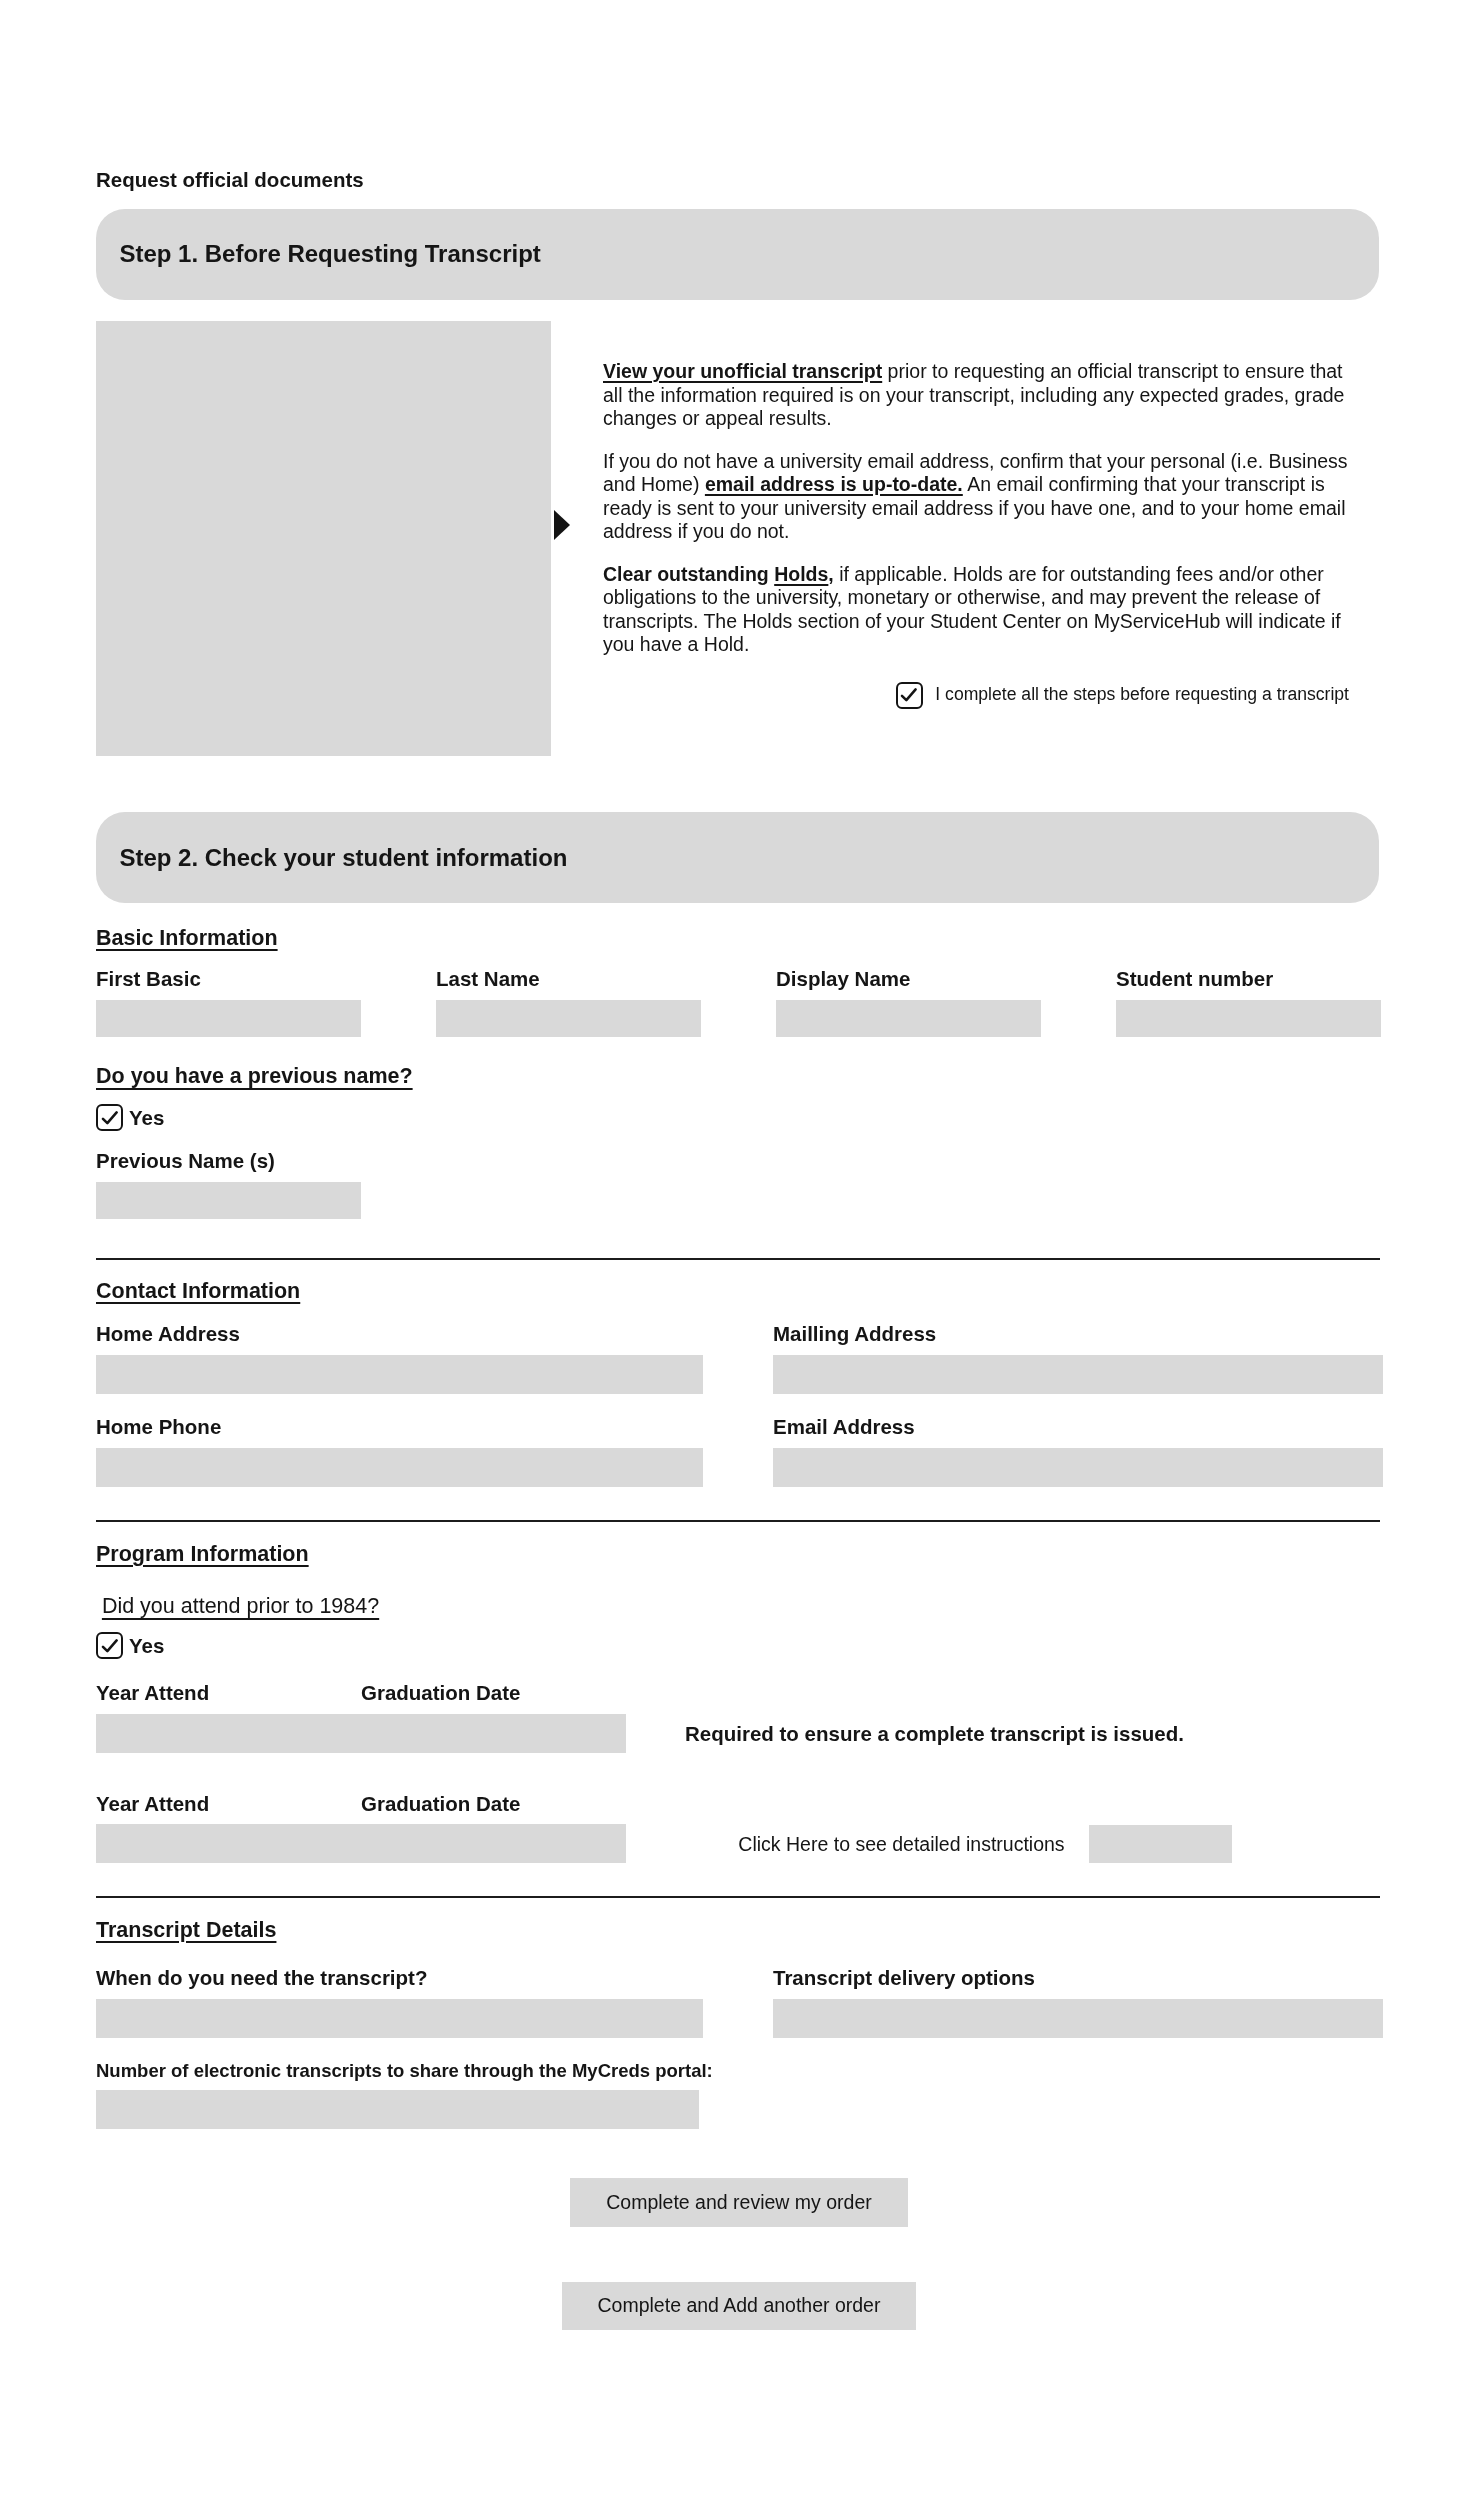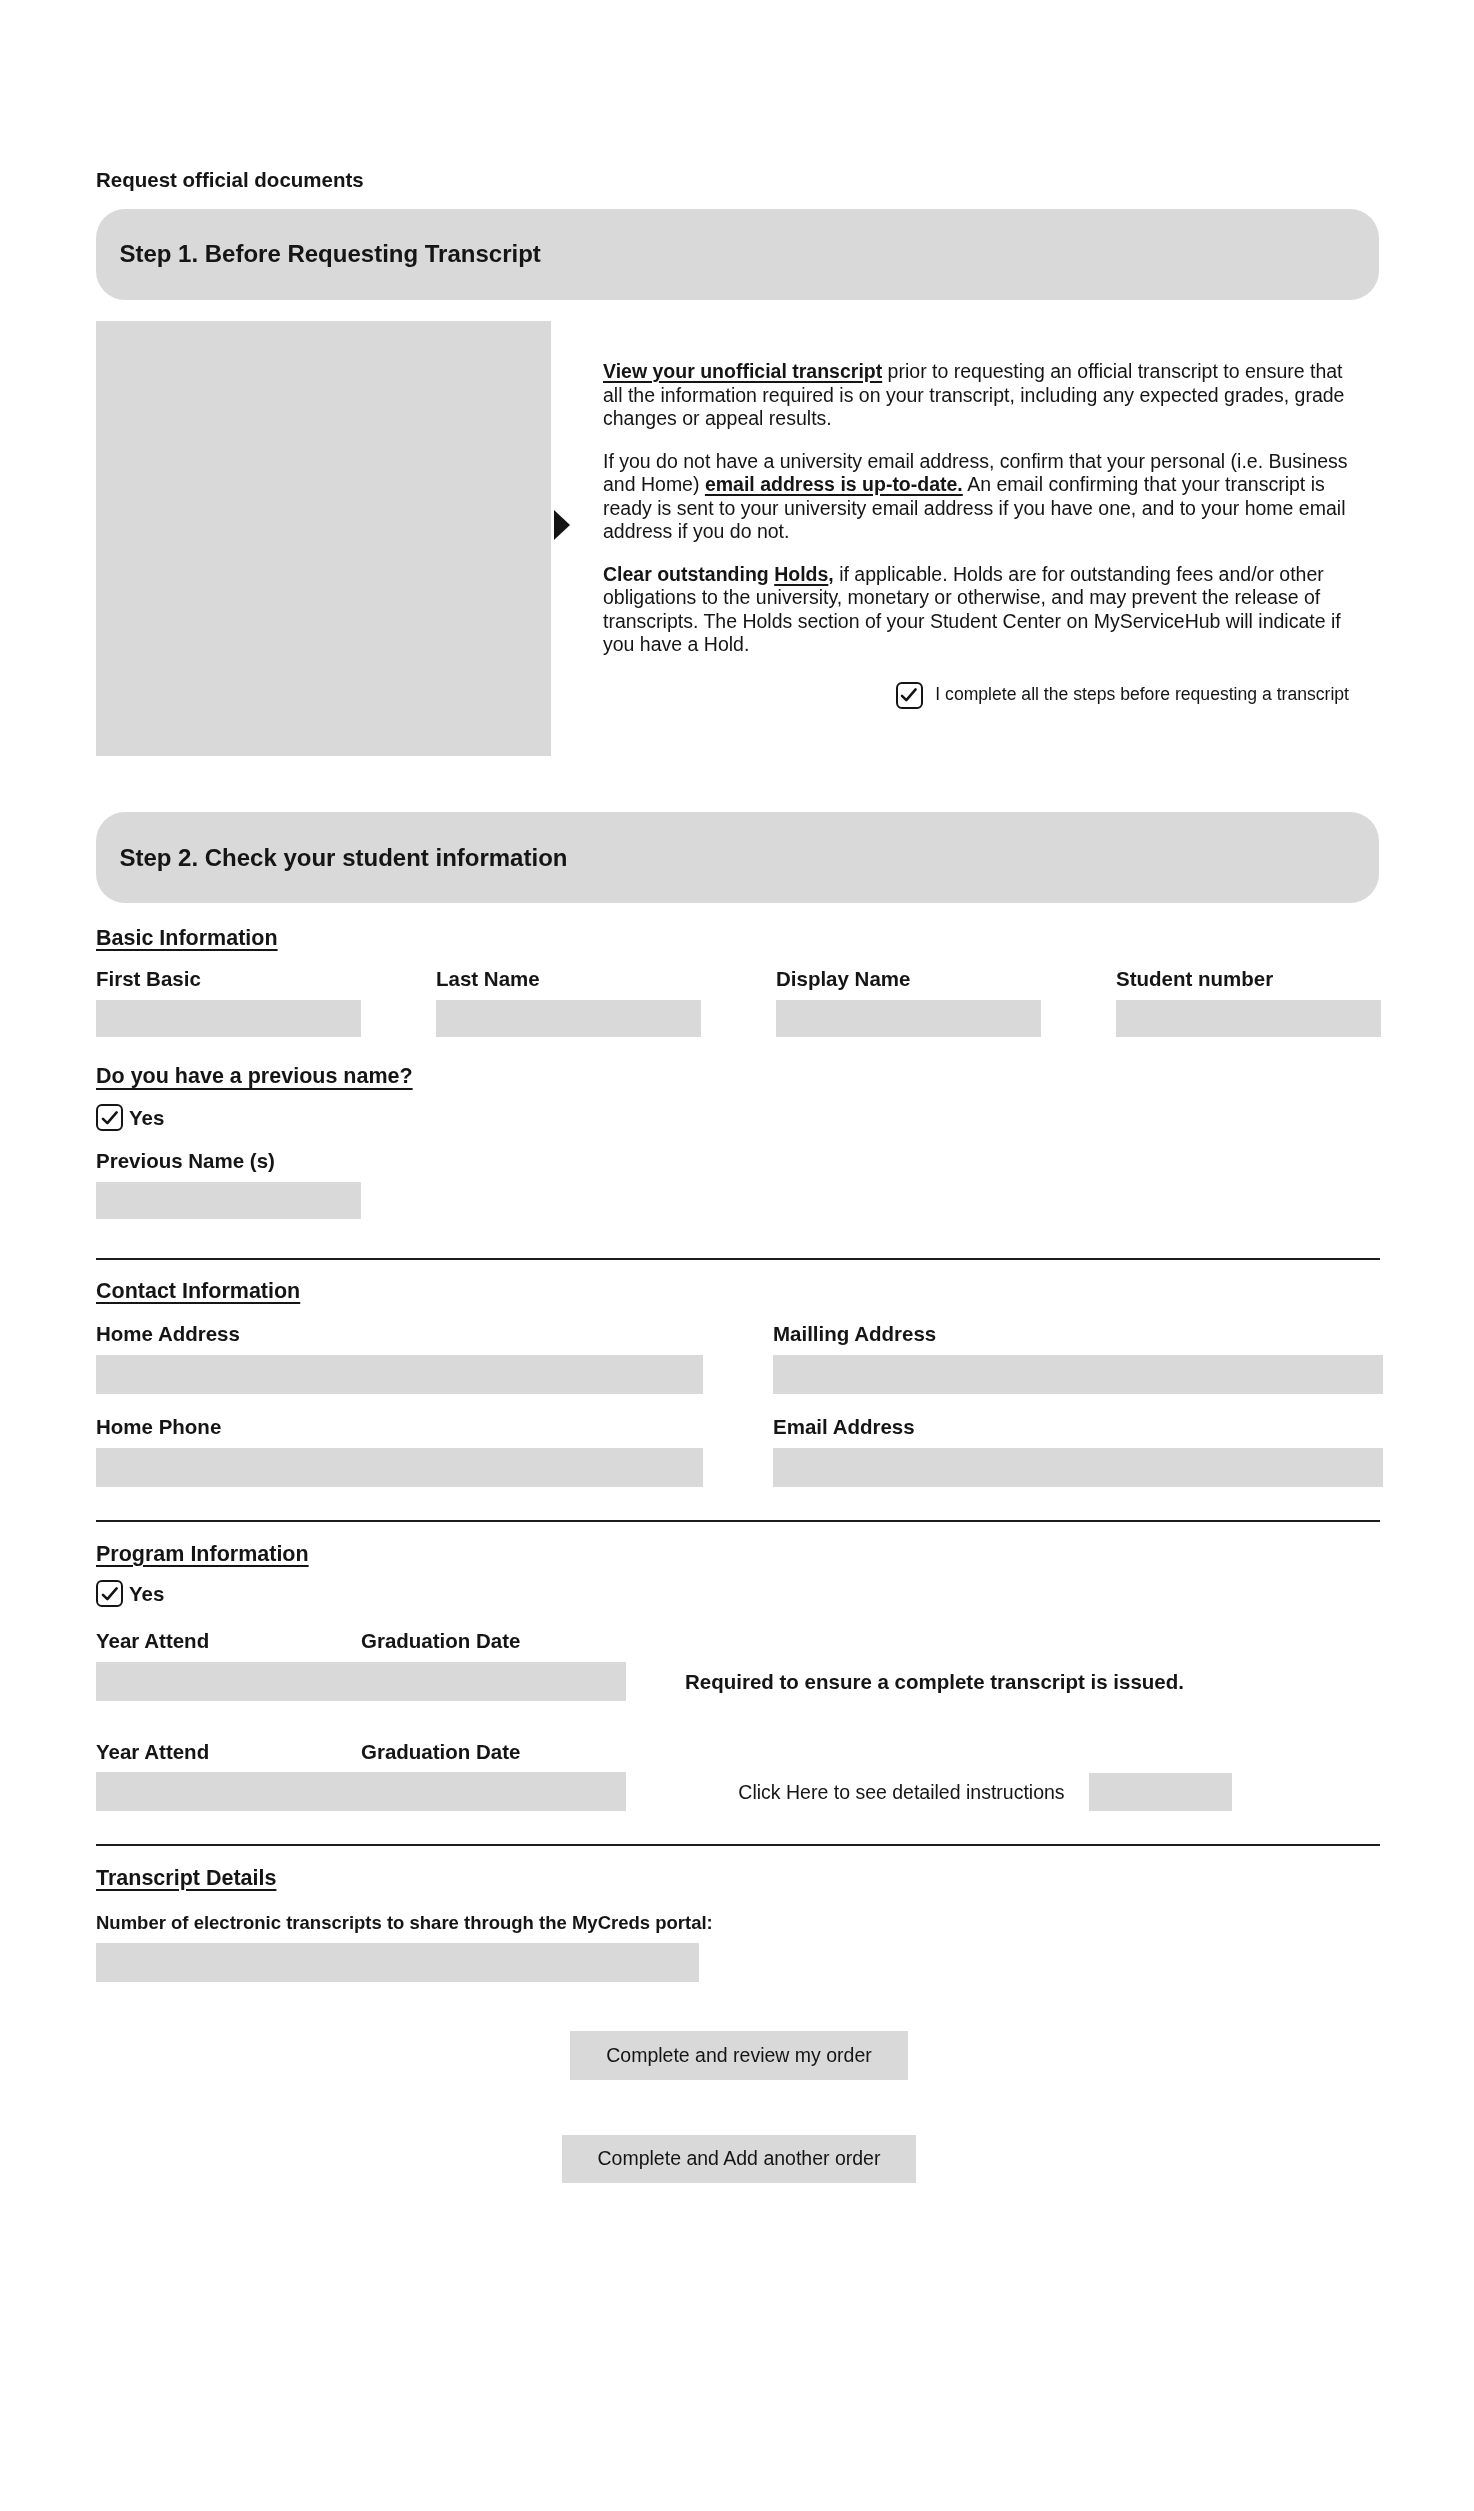--- a/index.html
+++ b/index.html
@@ -238,20 +238,21 @@
     <div>
       <span class="f-label">Email Address</span>
       <div class="input tall"></div>
     </div>
   </div>
 
   <hr class="divider tight">
 
   <div class="section-heading">Program Information</div>
 
+  <div class="q-underline regular">Did you attend prior to 1984?</div>
 
   <div class="yes-row" style="margin-top:13.7px;">
     <span class="checkbox">
       <svg width="17.6" height="15.6" viewBox="0 0 18 16">
         <path d="M2 9 L6.5 13.5 L16 2.5" fill="none" stroke="#141414" stroke-width="2.6" stroke-linecap="round" stroke-linejoin="round"></path>
       </svg>
     </span>
     <span class="yes-label">Yes</span>
   </div>
 
@@ -279,20 +280,30 @@
     <div class="click-row">
       <span>Click Here to see detailed instructions</span>
       <span class="mini-box"></span>
     </div>
   </div>
 
   <hr class="divider tight">
 
   <div class="section-heading">Transcript Details</div>
 
+  <div class="fields-2" style="margin-top:23.4px;">
+    <div>
+      <span class="f-label">When do you need the transcript?</span>
+      <div class="input tall"></div>
+    </div>
+    <div>
+      <span class="f-label">Transcript delivery options</span>
+      <div class="input tall"></div>
+    </div>
+  </div>
 
   <div class="mycreds-label">Number of electronic transcripts to share through the MyCreds portal:</div>
   <div class="input tall w618" style="margin-top:8.8px;"></div>
 
   <button class="btn first">Complete and review my order</button>
   <button class="btn second">Complete and Add another order</button>
 
 </div>
 
 

